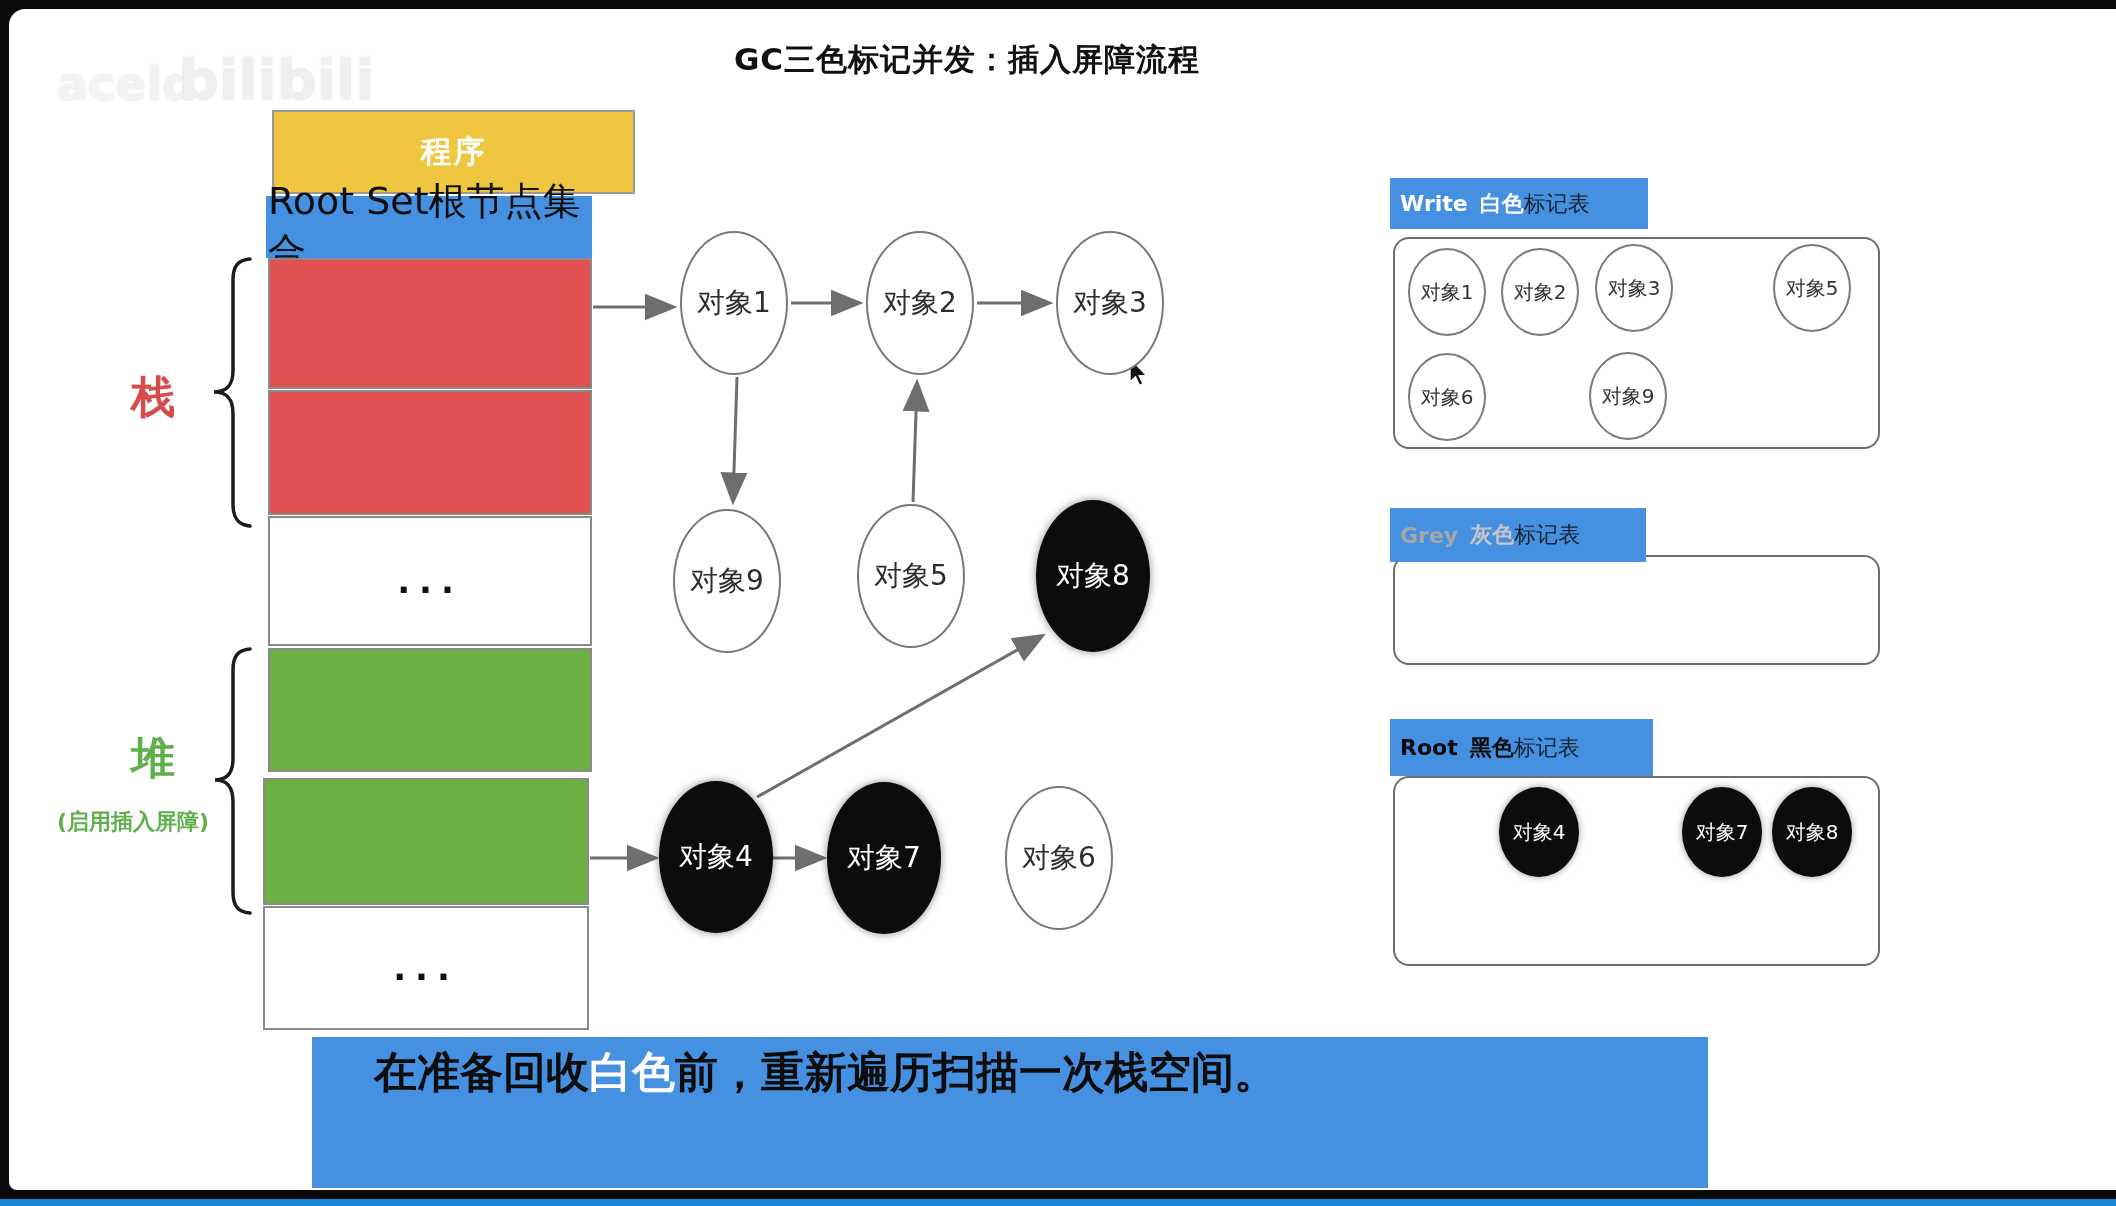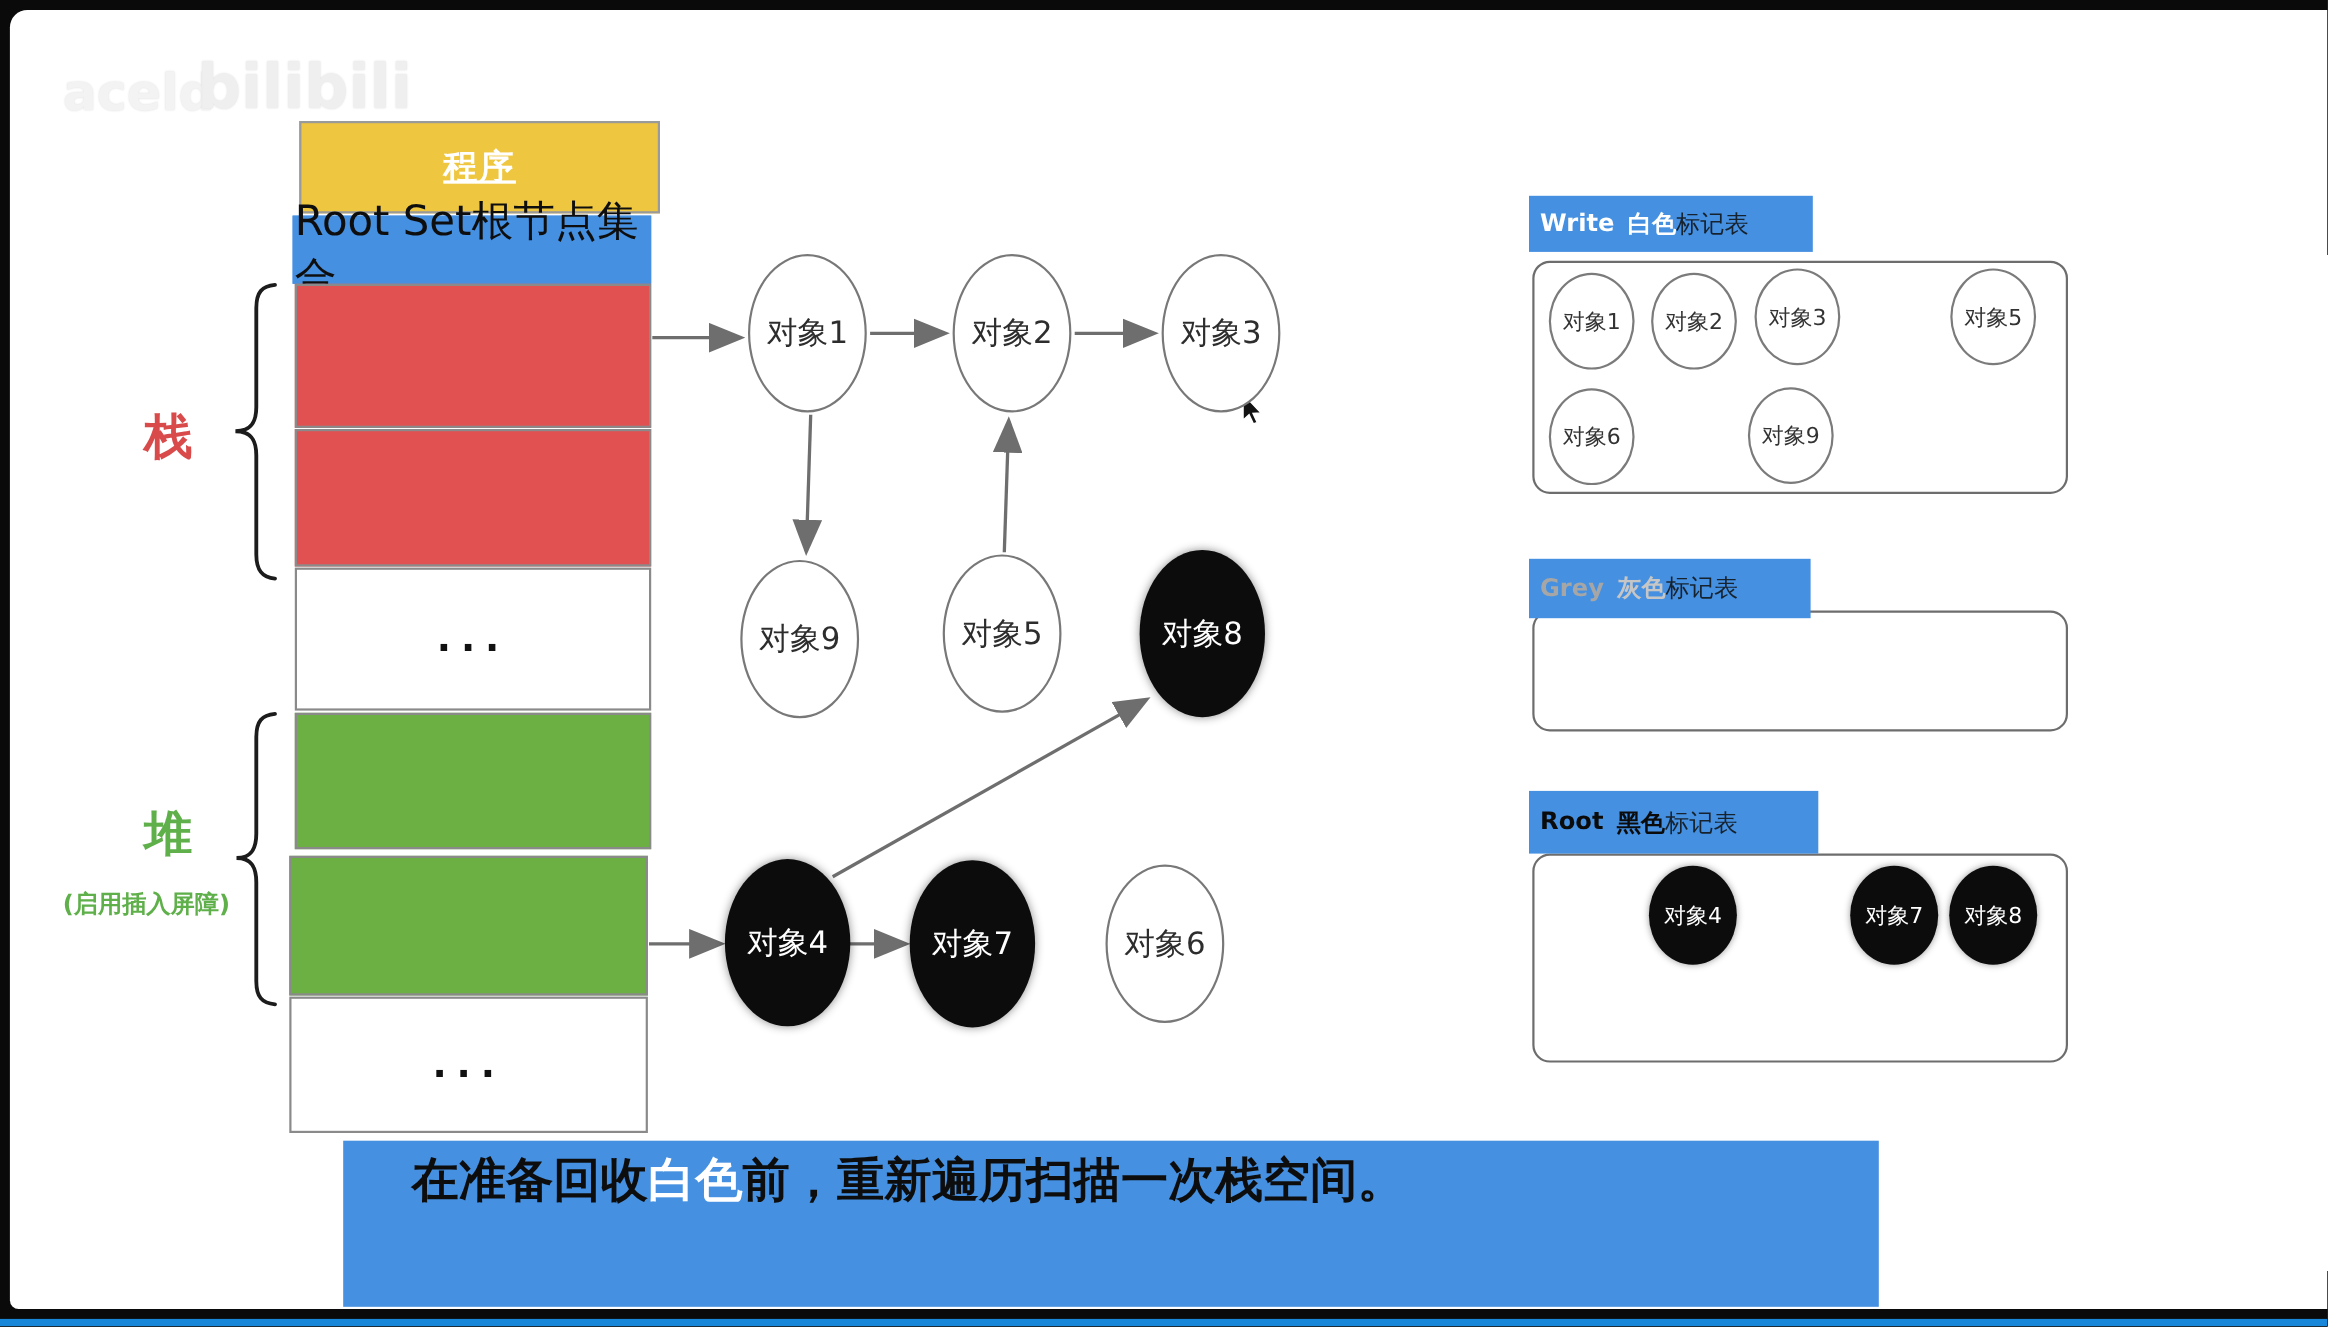--- a/index.html
+++ b/index.html
@@ -63,22 +63,23 @@
 </style>
 </head>
 <body>
 
 <div class="stage">
   <div class="content">
 
     <span class="wm" style="left:48px;top:48px;font-size:46px;color:#f3f3f3;">aceld</span>
     <span class="wm" style="left:170px;top:38px;font-size:56px;">bilibili</span>
 
-
-    <div class="mbox program" style="left:263px;top:101px;width:328px;height:84px;text-decoration:underline;">
+    <div class="title">GC三色标记并发：插入屏障流程</div>
+
+    <div class="mbox program" style="left:263px;top:101px;width:363px;height:84px;">
       <span>程序</span>
     </div>
     <div class="mbox rootset" style="left:257px;top:187px;width:326px;height:62px;">
       <span>Root Set根节点集合</span>
     </div>
     <div class="mbox redseg" style="left:259px;top:249px;width:324px;height:131px;"></div>
     <div class="mbox redseg" style="left:259px;top:381px;width:324px;height:125px;"></div>
     <div class="mbox whiteseg" style="left:259px;top:507px;width:324px;height:130px;">
       <span>...</span>
     </div>

